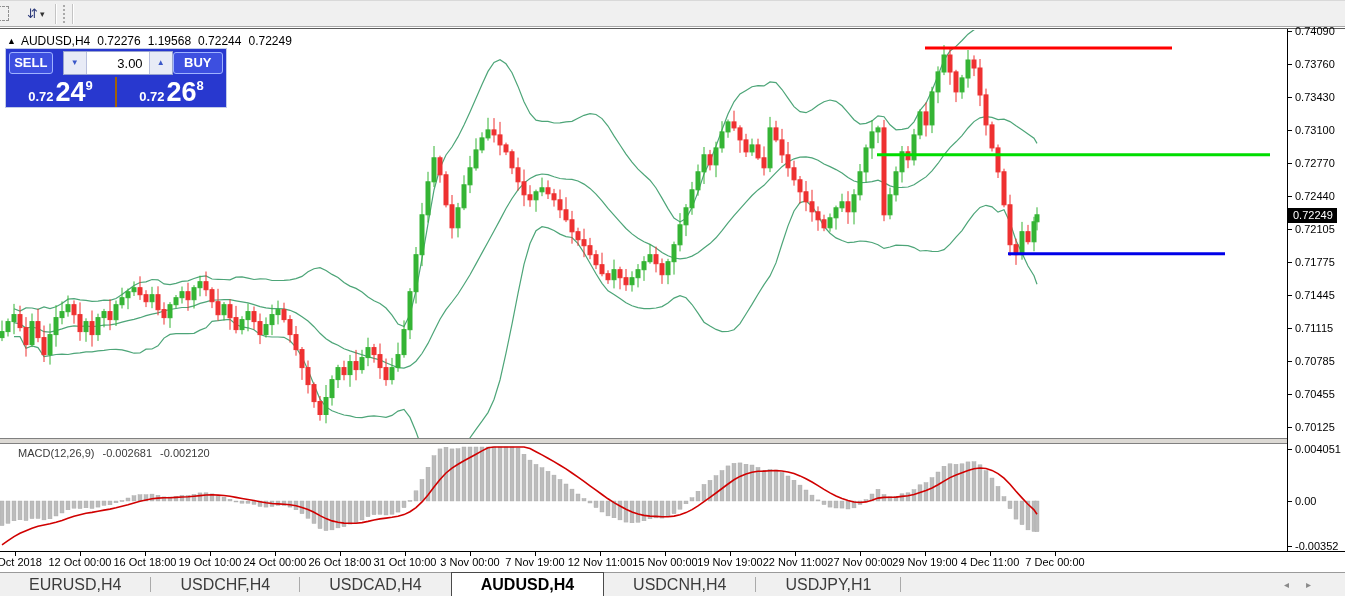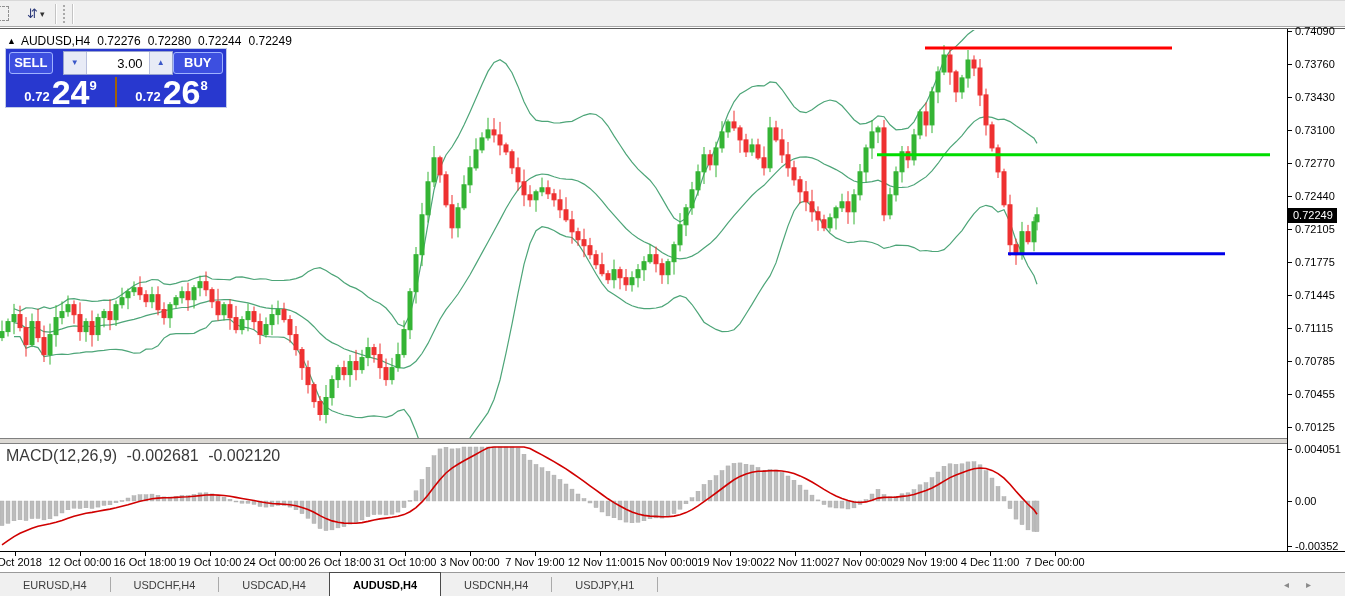--- a/index.html
+++ b/index.html
@@ -44,21 +44,21 @@
 
   
   #time-axis{position:absolute;top:551px;left:0;width:1345px;height:21px;background:#fff;
              border-top:1px solid #000;box-sizing:border-box}
   .t-label{position:absolute;top:4px;font-size:11px;color:#000;white-space:nowrap;transform:translateX(-50%)}
   .t-tick{position:absolute;top:0;width:1px;height:4px;background:#000}
 
   
   #tabbar{position:absolute;top:572px;left:0;width:1345px;height:24px;background:#f0f0f0;
           border-top:1px solid #9a9a9a;box-sizing:border-box;display:flex;align-items:stretch}
-  .tab{padding:0 23px;font-size:11px;color:#3c3c3c;display:flex;align-items:center;cursor:default;white-space:nowrap}
+  .tab{padding:0 29px;font-size:16px;color:#3c3c3c;display:flex;align-items:center;cursor:default;white-space:nowrap}
   .tab-sep{width:1px;background:#aaa;margin:4px 0}
   .tab.active{background:#fff;color:#000;font-weight:bold;border:1px solid #4a4a4a;border-bottom:none;margin-top:-1px}
   .tab-scroll{position:absolute;top:6px;font-size:10px;color:#8a8a8a;line-height:12px}
 
   
   #trade-panel{position:absolute;top:19px;left:5px;width:222px;height:60px;border:1px solid #c2cbe8;
                box-sizing:border-box;display:flex;flex-direction:column}
   #tp-row1{height:28px;display:flex;align-items:center;padding:0 3px;box-sizing:border-box}
   .tp-btn{height:22px;border-radius:3px;color:#fff;font-size:13px;font-weight:bold;text-align:center;
           line-height:20px;box-sizing:border-box;cursor:default}
@@ -67,21 +67,21 @@
   #tp-vol{display:flex;height:24px;margin-left:10px;width:110px;border:1px solid #98a3cf;background:#dfe3f2;
           box-sizing:border-box;align-items:stretch}
   .tp-spin{width:23px;border:none;background:#e8ebf6;color:#3a57c8;font-size:8px;line-height:8px;padding:0;cursor:default}
   .tp-spin.down{border-right:1px solid #b9c0dd}
   .tp-spin.up{border-left:1px solid #b9c0dd}
   #tp-vol input{flex:1;border:none;outline:none;min-width:0;font-family:"Liberation Sans",sans-serif;
                 font-size:13px;text-align:right;padding:0 6px 0 0;color:#000;background:#fff}
   #tp-row2{flex:1;display:flex;gap:2px}
   .tp-price{flex:1;display:flex;align-items:center;justify-content:center;color:#fff;cursor:default}
   .tp-price .small{font-size:13px;font-weight:bold;margin-right:2px;margin-top:8px}
-  .tp-price .big{font-size:34px;font-weight:bold;line-height:27px}
+  .tp-price .big{font-size:27px;font-weight:bold;line-height:27px}
   .tp-price .sup{font-size:13px;font-weight:bold;align-self:flex-start;margin-top:1px}
 </style>
 </head>
 <body>
 
 <div id="toolbar">
   <div class="tb-frame-icon"></div>
   <span class="tb-icon">⇵</span>
   <span class="tb-caret">▾</span>
   <div class="tb-sep"></div>
@@ -794,21 +794,21 @@
         <line x1="925" y1="18.0" x2="1172" y2="18.0" stroke="#ff0000" stroke-width="3"></line>
         <line x1="877" y1="124.8" x2="1270" y2="124.8" stroke="#00dd00" stroke-width="3"></line>
         <line x1="1008" y1="223.7" x2="1225" y2="223.7" stroke="#0000e8" stroke-width="3"></line>
       </svg>
   </div>
 
   <div id="chart-title">
     <span class="marker">▲</span>
     <span>AUDUSD,H4</span>
     <span class="q">0.72276</span>
-    <span class="q">0.72280</span>
+    <span class="q">1.19568</span>
     <span class="q">0.72244</span>
     <span class="q">0.72249</span>
   </div>
 
   <div id="trade-panel" style="background: #a16207;">
     <div id="tp-row1" style="background: rgb(40, 56, 207);">
       <div class="tp-btn" id="tp-sell" style="background: rgb(61, 79, 224); border: 1px solid rgb(159, 178, 255);">SELL</div>
       <div id="tp-vol">
         <button class="tp-spin down">▼</button>
         <input value="3.00" style="">
@@ -1003,21 +1003,21 @@
         <rect x="996" y="42.4" width="4" height="14.6" fill="#bcbcbc" stroke="#a8a8a8" stroke-width="0.4"></rect>
         <rect x="1002" y="52.6" width="4" height="4.4" fill="#bcbcbc" stroke="#a8a8a8" stroke-width="0.4"></rect>
         <rect x="1008" y="57.0" width="4" height="7.7" fill="#bcbcbc" stroke="#a8a8a8" stroke-width="0.4"></rect>
         <rect x="1014" y="57.0" width="4" height="18.1" fill="#bcbcbc" stroke="#a8a8a8" stroke-width="0.4"></rect>
         <rect x="1020" y="57.0" width="4" height="23.7" fill="#bcbcbc" stroke="#a8a8a8" stroke-width="0.4"></rect>
         <rect x="1026" y="57.0" width="4" height="28.9" fill="#bcbcbc" stroke="#a8a8a8" stroke-width="0.4"></rect>
         <rect x="1032" y="57.0" width="4" height="30.5" fill="#bcbcbc" stroke="#a8a8a8" stroke-width="0.4"></rect>
         <rect x="1035" y="57.0" width="4" height="30.7" fill="#bcbcbc" stroke="#a8a8a8" stroke-width="0.4"></rect>
         <polyline points="2,100.8 8,96.6 14,92.6 20,89.2 26,86.7 32,84.3 38,82.3 44,81.0 50,79.8 56,78.2 62,76.4 68,74.3 74,72.2 80,70.7 86,69.3 92,68.4 98,67.3 104,66.1 110,65.1 116,63.8 122,62.3 128,60.7 134,58.9 140,57.3 146,56.0 152,54.8 158,54.1 164,53.8 170,53.7 176,53.4 182,53.0 188,52.7 194,52.2 200,51.6 206,51.0 212,50.8 218,51.1 224,51.5 230,52.2 236,53.4 242,54.5 248,55.5 254,56.5 260,57.7 266,58.8 272,59.5 278,59.9 284,60.2 290,60.8 296,61.8 302,63.4 308,65.6 314,68.3 320,71.6 326,74.6 332,76.9 338,78.3 344,79.1 350,79.3 356,79.2 362,78.6 368,77.4 374,76.0 380,74.9 386,74.1 392,73.3 398,72.3 404,70.6 410,67.7 416,63.6 422,57.9 428,51.0 434,43.1 440,35.5 446,29.0 452,24.2 458,20.3 464,16.8 470,13.5 476,10.2 482,6.9 488,3.8 494,3.0 500,3.0 506,3.0 512,3.0 518,3.0 524,3.0 530,4.6 536,7.7 542,10.9 548,14.2 554,17.6 560,21.2 566,24.9 572,29.0 578,33.2 584,37.4 590,41.8 596,46.1 602,50.5 608,54.8 614,58.6 620,62.0 626,65.3 632,68.0 638,70.0 644,71.4 650,72.1 656,72.4 662,72.8 668,72.7 674,72.1 680,70.8 686,68.6 692,65.6 698,61.9 704,57.6 710,53.3 716,49.0 722,44.5 728,40.0 734,35.8 740,32.4 746,30.0 752,28.2 758,27.2 764,27.1 770,26.8 776,26.6 782,27.0 788,28.0 794,29.6 800,31.9 806,34.7 812,38.0 818,41.6 824,45.4 830,48.9 836,52.0 842,54.4 848,56.5 854,58.0 860,58.5 866,57.9 872,56.3 878,54.1 884,53.4 890,53.3 896,53.1 902,52.4 908,51.7 914,50.5 920,48.5 926,46.5 932,44.0 938,40.8 944,37.1 950,33.6 956,30.9 962,28.7 968,26.5 974,24.8 980,24.0 986,24.5 992,26.4 998,29.6 1004,34.2 1010,40.3 1016,47.3 1022,53.9 1028,60.3 1034,65.8 1037,70.2" fill="none" stroke="#d00000" stroke-width="1.6"></polyline>
       </svg>
-    <div style="position:absolute;top:3px;left:6px;font-size:16px;color:#3a3a3a;white-space:nowrap">
+    <div style="position:absolute;top:3px;left:18px;font-size:11px;color:#3a3a3a;white-space:nowrap">
       <span>MACD(12,26,9)</span>
       <span style="margin-left:5px">-0.002681</span>
       <span style="margin-left:5px">-0.002120</span>
     </div>
   </div>
 
   <div id="right-axis">
       <div class="ax-label" style="top: -4px;">0.74090</div>
       <div class="ax-tick" style="top: 2px;"></div>
       <div class="ax-label" style="top: 28.9584px;">0.73760</div>

